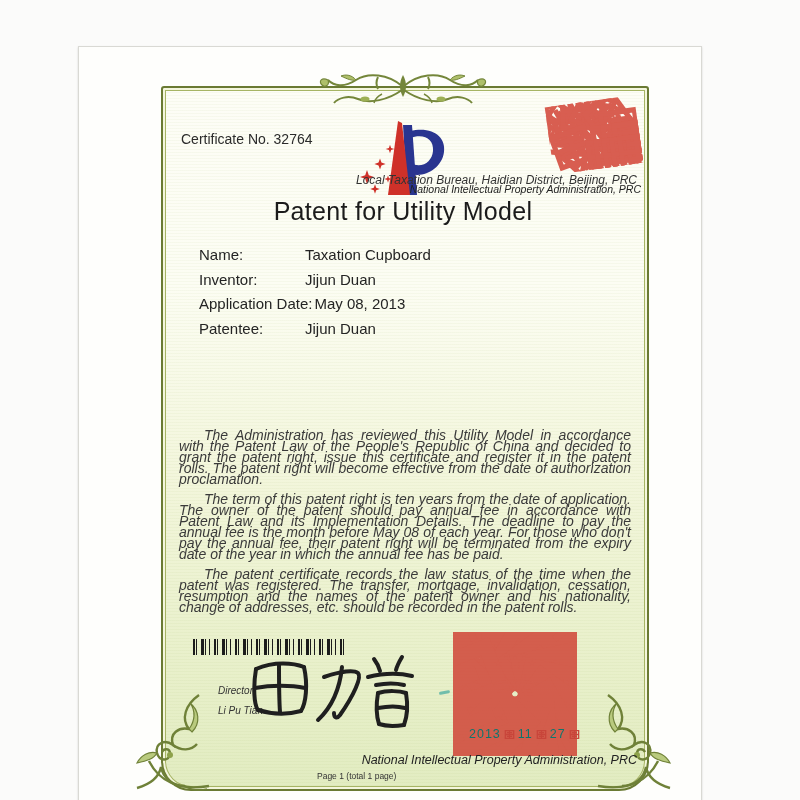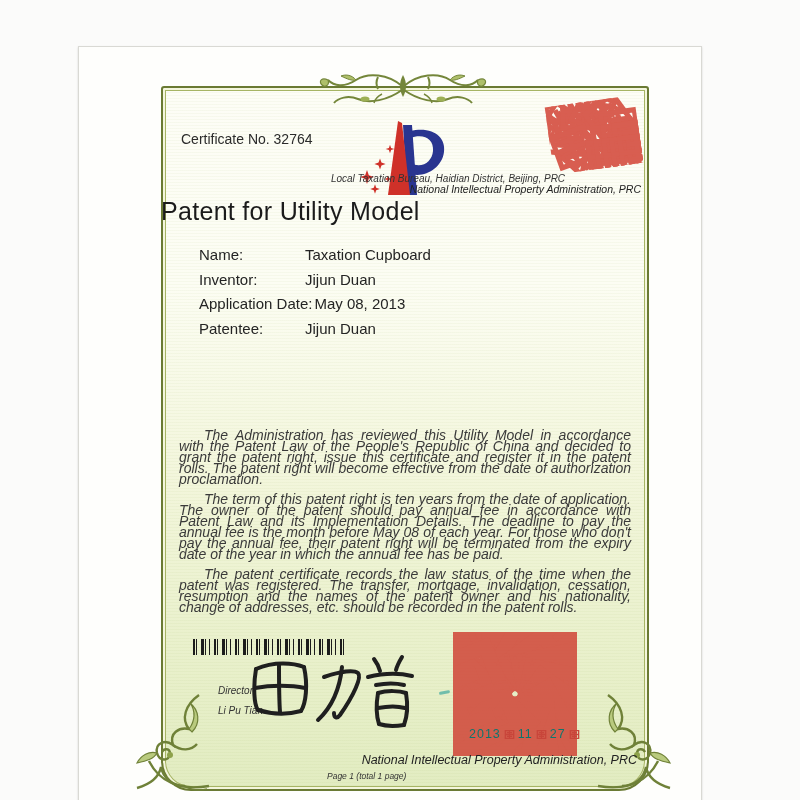--- a/index.html
+++ b/index.html
@@ -9,22 +9,22 @@
         background:#fefefc;border:1px solid #d9d9d4;border-bottom:3px solid #454a4d;
         box-shadow:0 1px 2px rgba(0,0,0,.15);}
   .frame{position:absolute;left:82px;top:39px;width:484px;height:701px;
          border:2px solid #6a7a33;border-radius:3px 3px 30px 30px;
          box-shadow:inset 0 0 0 2px #f4f6dd, inset 0 0 0 3px #a6b464;
          background-image:
            repeating-linear-gradient(0deg, rgba(150,175,90,.06) 0 1px, rgba(255,255,255,0) 1px 3px),
            linear-gradient(180deg,#fdfdf6 0%,#fcfdf3 28%,#f3f6dc 55%,#eaf1cd 78%,#e2ecc1 100%);}
   .abs{position:absolute;}
   .cert-no{left:102px;top:84px;font-size:14px;color:#2b2b2b;}
-  .title{left:82px;top:150px;width:484px;font-size:25px;color:#1b1b1b;letter-spacing:.3px;}
-  .caption-sm{left:168px;top:126px;width:402px;text-align:center;font-size:10px;font-style:italic;color:#333;}
+  .title{left:82px;top:150px;width:484px;text-align:center;font-size:25px;color:#1b1b1b;letter-spacing:.3px;}
+  .caption-sm{left:156px;top:126px;width:402px;text-align:right;font-size:12px;font-style:italic;color:#333;}
   .caption-lg{left:160px;top:136px;width:402px;text-align:right;font-size:10.5px;font-style:italic;color:#222;}
   .fields{left:120px;top:200px;font-size:15px;color:#242424;}
   .frow{display:flex;margin-bottom:9px;line-height:15.5px;align-items:center;}
   .frow .lbl{min-width:104px;white-space:nowrap;padding-right:2px;}
   .frow .val{white-space:nowrap;}
   .paras{left:100px;top:383px;width:452px;font-size:14px;font-style:italic;
          color:#3a3a3a;text-align:justify;line-height:11px;}
   .paras p{margin:0 0 9px 0;text-indent:25px;}
   .barcode{left:114px;top:592px;width:152px;height:16px;
      background:repeating-linear-gradient(90deg,#1c1c1c 0 2px,transparent 2px 3px,
@@ -34,21 +34,21 @@
   .sig{left:167px;top:600px;}
   .teal-dash{left:360px;top:644px;width:11px;height:3px;background:#3fa9a0;
              transform:rotate(-12deg);opacity:.7;border-radius:2px;}
   .seal-top{left:470px;top:54px;transform:rotate(-8deg);opacity:.88;}
   .seal-big{left:374px;top:585px;opacity:.88;}
   .date-row{left:390px;top:680px;display:flex;align-items:center;gap:3px;
             color:#0f766e;font-size:12.5px;letter-spacing:1px;}
   .cjkchip{width:11px;height:11px;color:#c8453a;}
   .footer-org{left:150px;top:706px;width:408px;text-align:right;
               font-size:12.5px;font-style:italic;color:#222;}
-  .footer-page{left:248px;top:724px;font-size:8.5px;font-style:italic;color:#333;text-align:center;}
+  .footer-page{left:238px;top:724px;font-size:8.5px;color:#333;text-align:center;}
   .orn{color:#74863a;}
   svg{display:block;}
   .defs{position:absolute;width:0;height:0;}
 </style>
 </head>
 <body>
 
 <svg class="defs" aria-hidden="true">
   <defs>
     <symbol id="cjk" viewBox="0 0 10 10">

